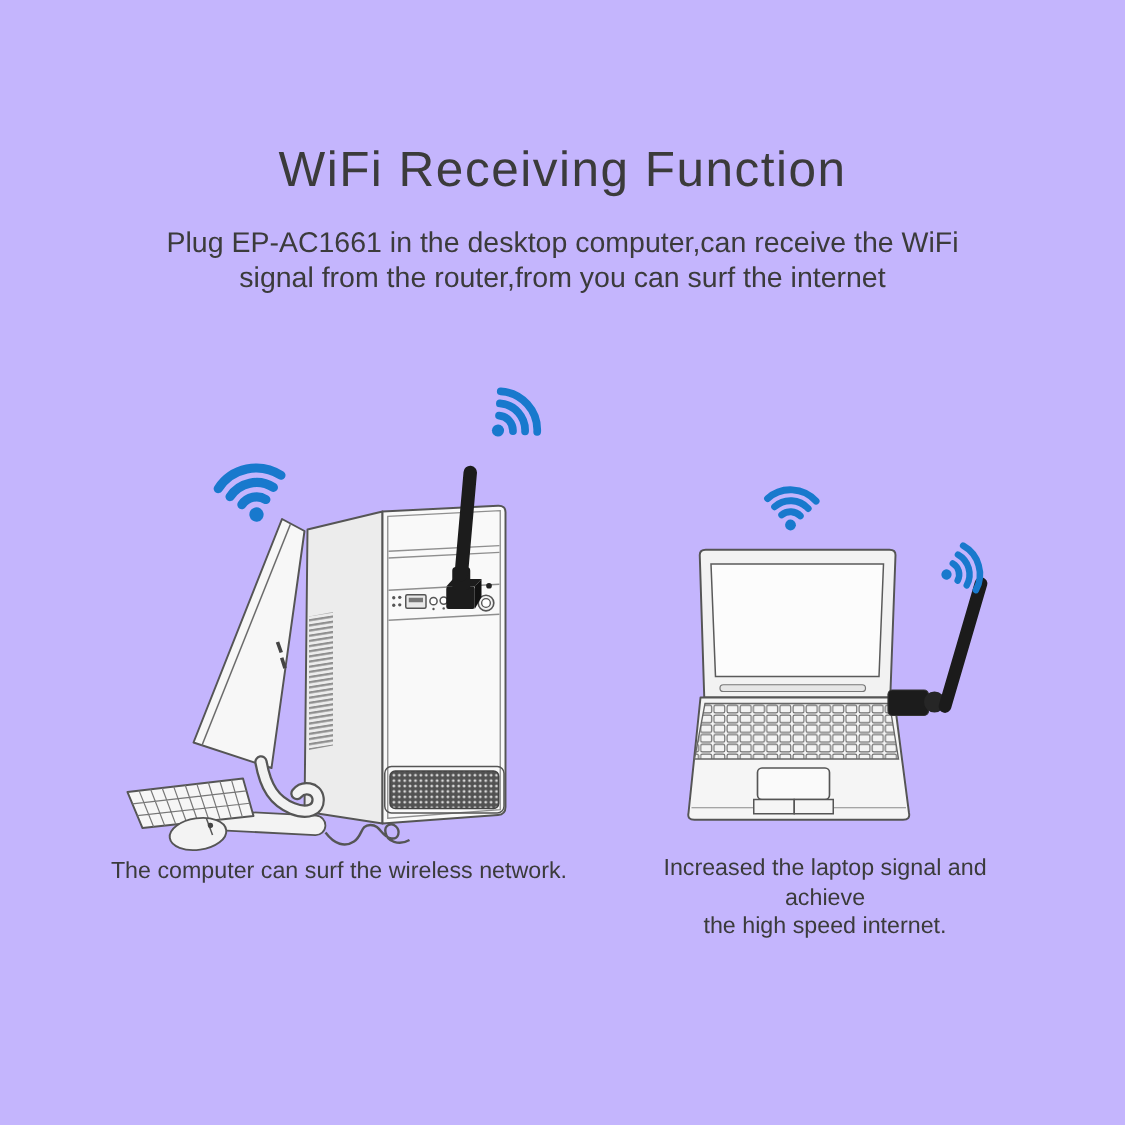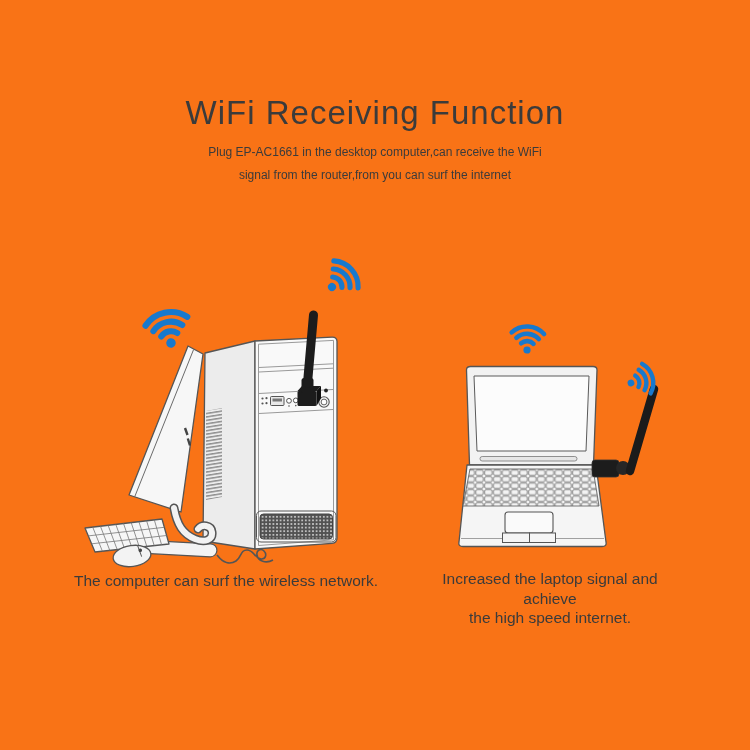--- a/index.html
+++ b/index.html
@@ -5,35 +5,35 @@
   :root{
     --wifi:#1879cd;
     --ink:#555;
     --text:#3b3b3b;
   }
   *{margin:0;padding:0;box-sizing:border-box;}
   html,body{background:#fff;}
   .page{
     position:relative;
     width:750px;height:750px;
-    background:#f97316;
+    background:#c4b5fd;
     overflow:hidden;
     font-family:"Liberation Sans", sans-serif;
     color:var(--text);
   }
   .hdr{position:absolute;top:94px;left:0;width:750px;text-align:center;}
   .hdr h1{
     font-size:33px;
     font-weight:400;
     letter-spacing:1px;
     color:var(--text);
   }
   .hdr .sub{
-    margin-top:9px;
-    font-size:12px;
+    margin-top:20px;
+    font-size:19px;
     line-height:22.5px;
     font-weight:400;
     color:var(--text);
   }
   .fig{position:absolute;}
   .fig-desktop{left:70px;top:245px;width:310px;height:340px;}
   .fig-laptop{left:440px;top:320px;width:280px;height:245px;}
   .caption{
     position:absolute;
     text-align:center;

